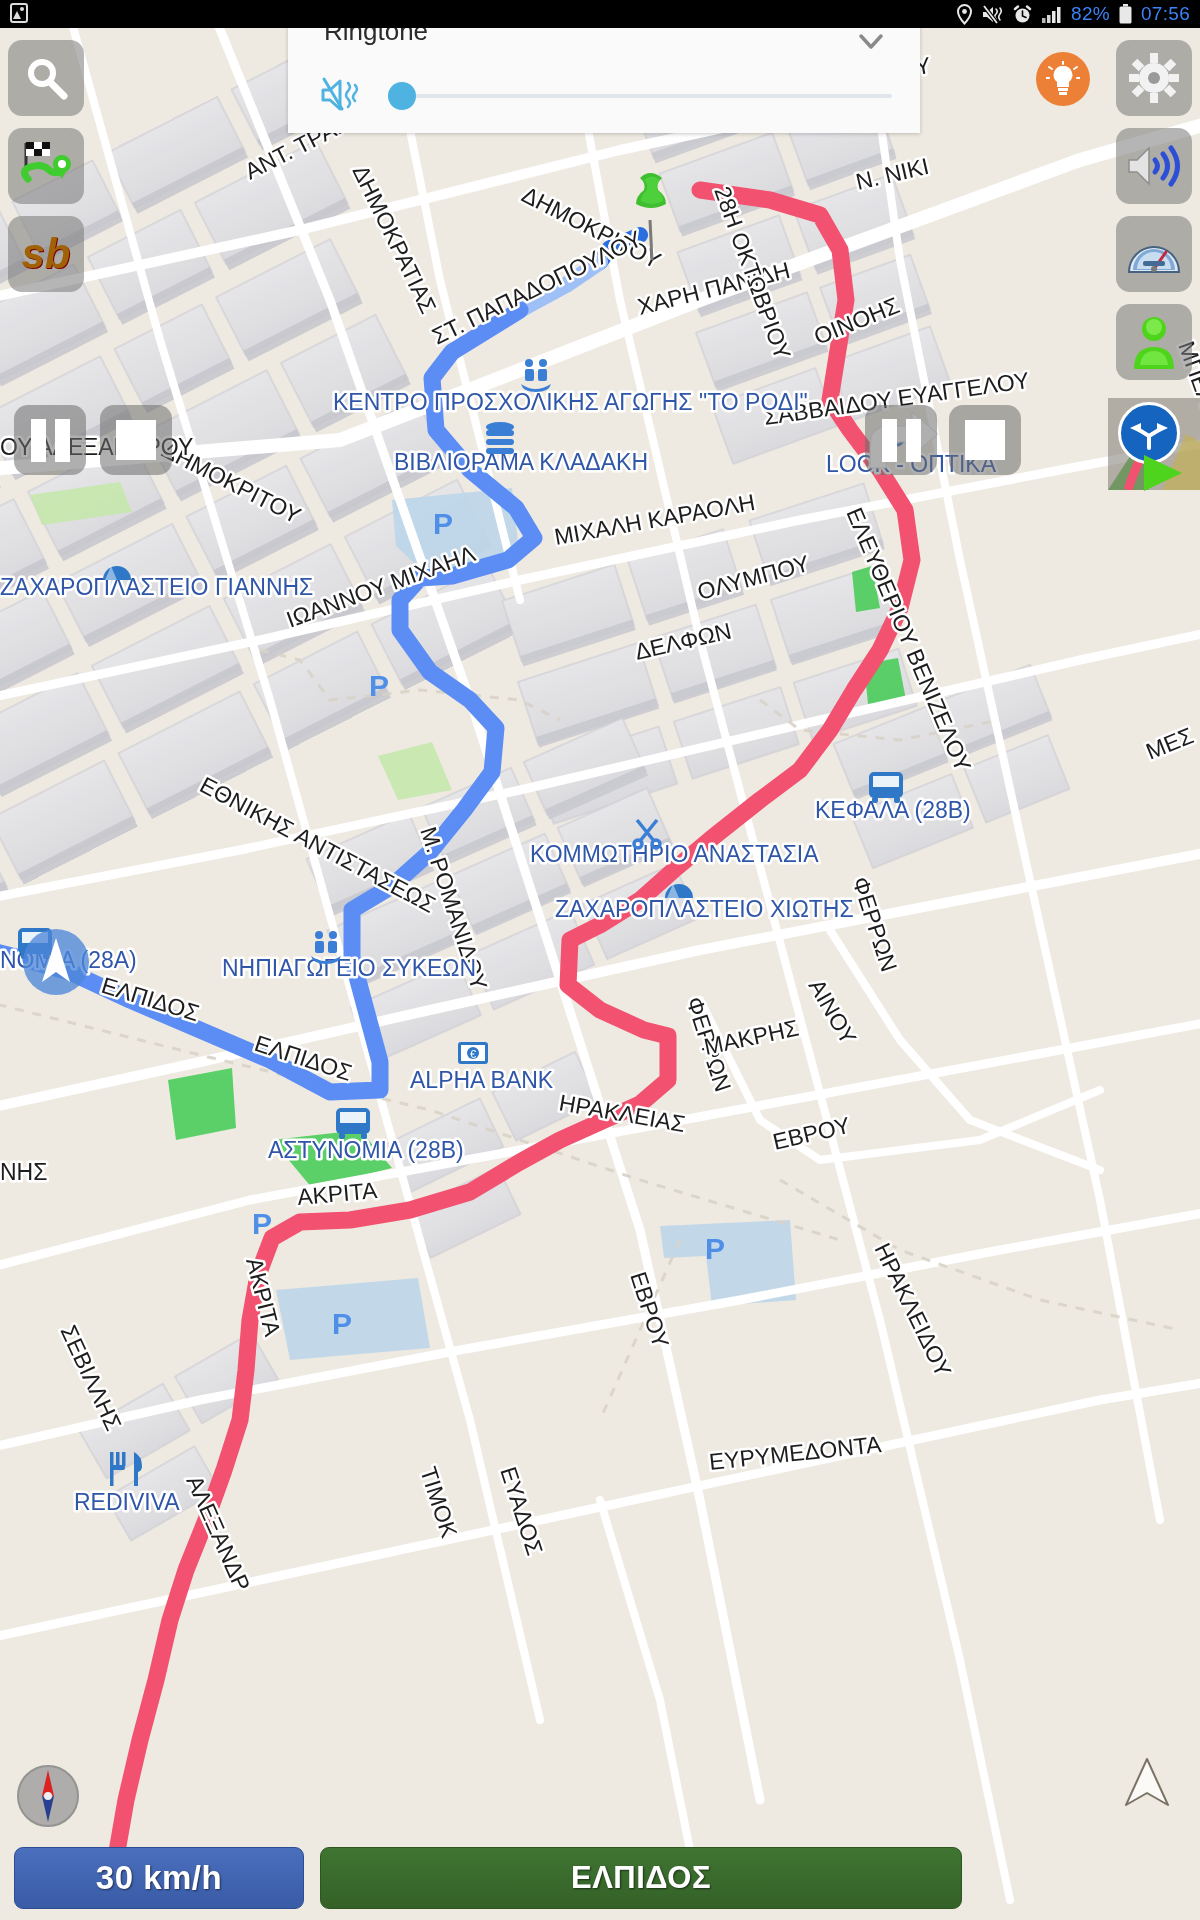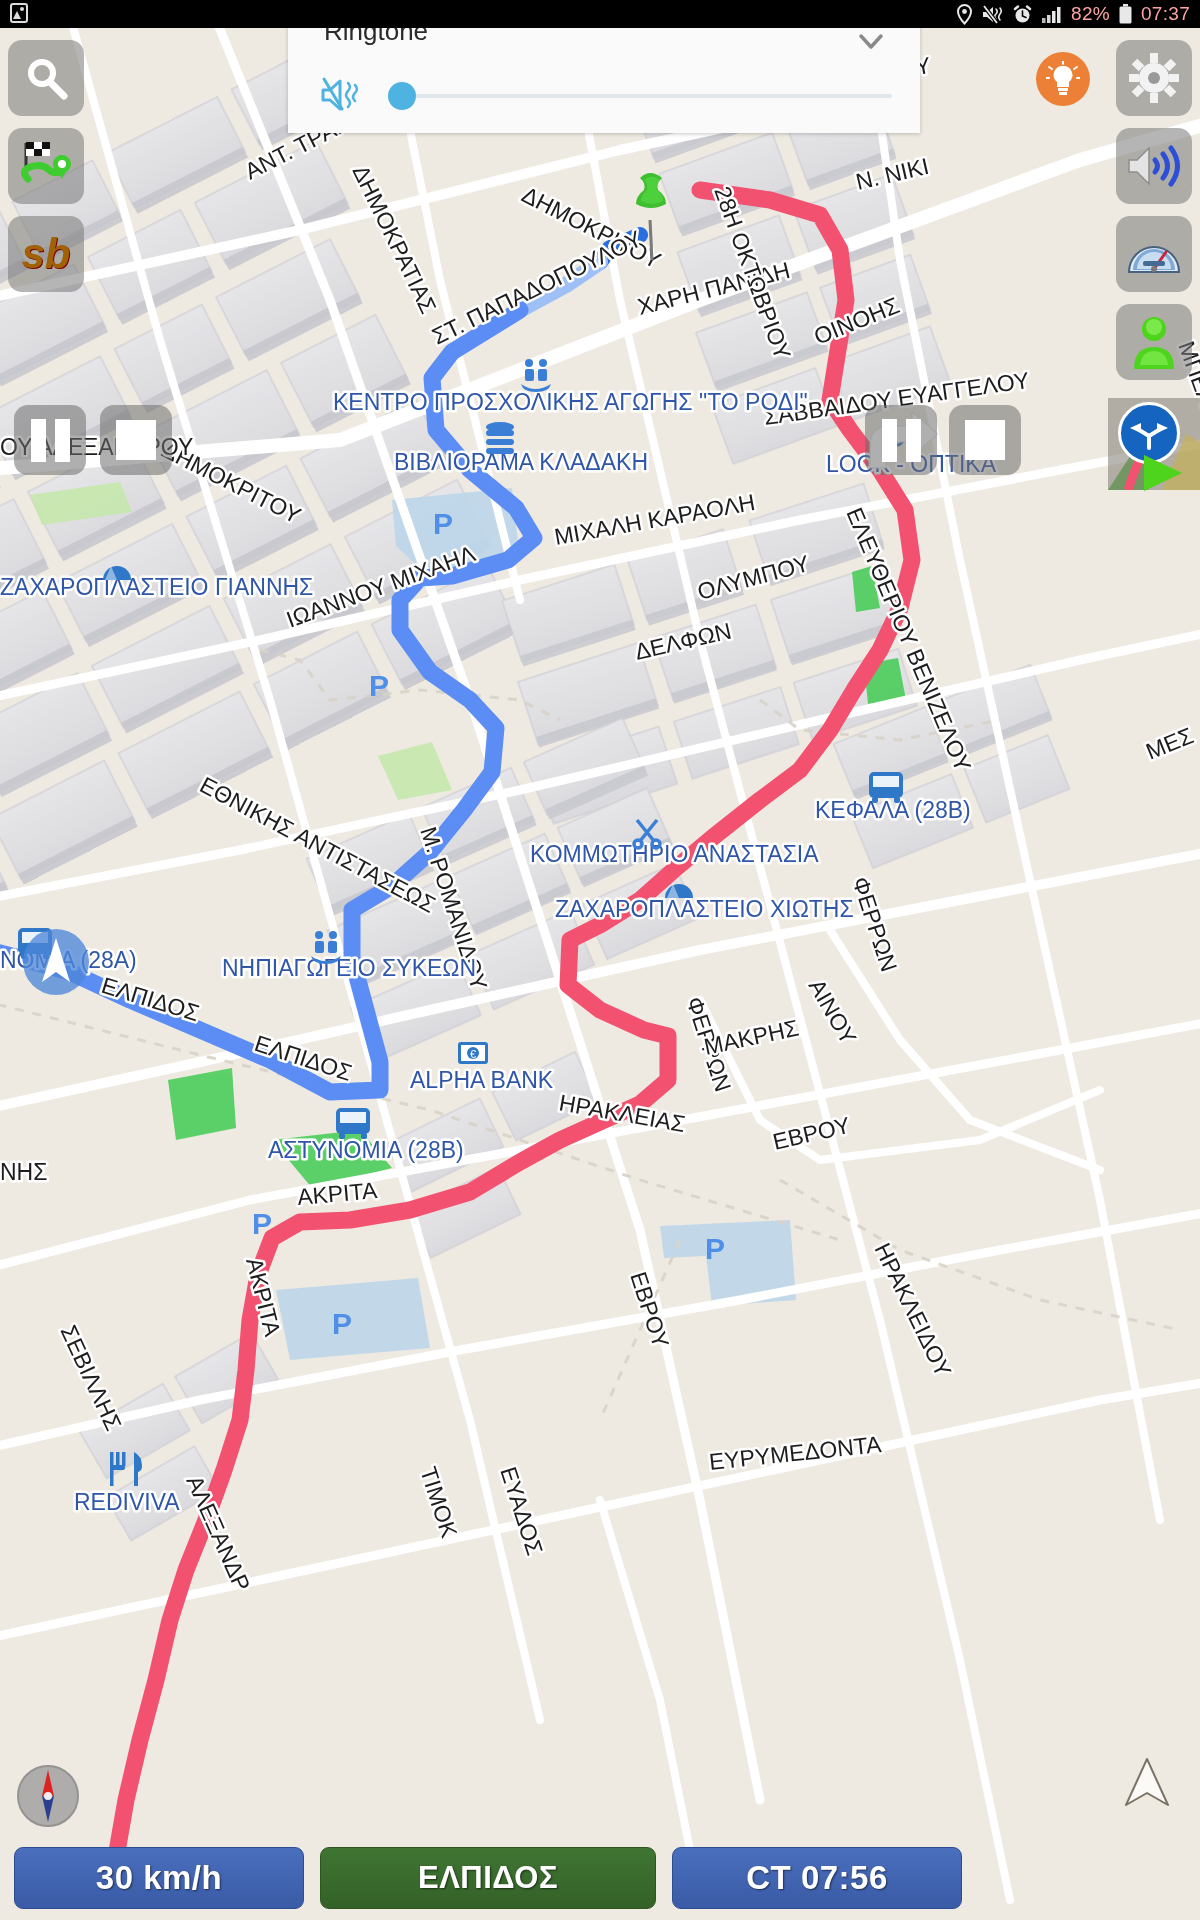--- a/index.html
+++ b/index.html
@@ -7,21 +7,21 @@
     width: 1200px; height: 1920px;
     overflow: hidden;
     background: #efebe3;
     font-family: "Liberation Sans", sans-serif;
   }
   #app { position: relative; width: 1200px; height: 1920px; overflow: hidden; }
 
   
   #statusbar {
     position: absolute; left: 0; top: 0; width: 1200px; height: 28px;
-    background: #000; color: #fca5a5; z-index: 90;
+    background: #000; color: #3b82f6; z-index: 90;
   }
   #statusbar .sb-left { position: absolute; left: 10px; top: 3px; display: flex; gap: 7px; align-items: center; }
   #statusbar .sb-right { position: absolute; right: 10px; top: 0; height: 28px;
     display: flex; gap: 9px; align-items: center; font-size: 19px; letter-spacing: .3px; }
   .battpct { font-size: 19px; }
   .sbclock { font-size: 19px; }
 
   
   #map { position: absolute; left: 0; top: 0; width: 1200px; height: 1920px; background: #efeae1; }
   #map svg { display: block; width: 1200px; height: 1920px; }
@@ -755,23 +755,22 @@
         <rect x="1" y="12" width="3.5" height="5" fill="#b9b9b9"></rect>
         <rect x="6" y="9" width="3.5" height="8" fill="#d8d8d8"></rect>
         <rect x="11" y="5" width="3.5" height="12" fill="#e8e8e8"></rect>
         <rect x="16" y="1" width="3.5" height="16" fill="#e8e8e8"></rect>
       </svg>
       <span class="battpct">82%</span>
       <svg width="13" height="20" viewBox="0 0 13 20">
         <rect x="4" y="0" width="5" height="2.5" fill="#e8e8e8"></rect>
         <rect x="0.5" y="2.5" width="12" height="17" rx="1.5" fill="#e8e8e8"></rect>
       </svg>
-      <span class="sbclock">07:37</span>
+      <span class="sbclock">07:56</span>
     </div>
   </div>
 
   <div id="bottombar">
     <div class="bbtn" id="bb-speed">30 km/h</div>
     <div class="bbtn" id="bb-street">ΕΛΠΙΔΟΣ</div>
-    <div class="bbtn" id="bb-time">CT 07:56</div>
   </div>
 
 </div>
 
 </body></html>

